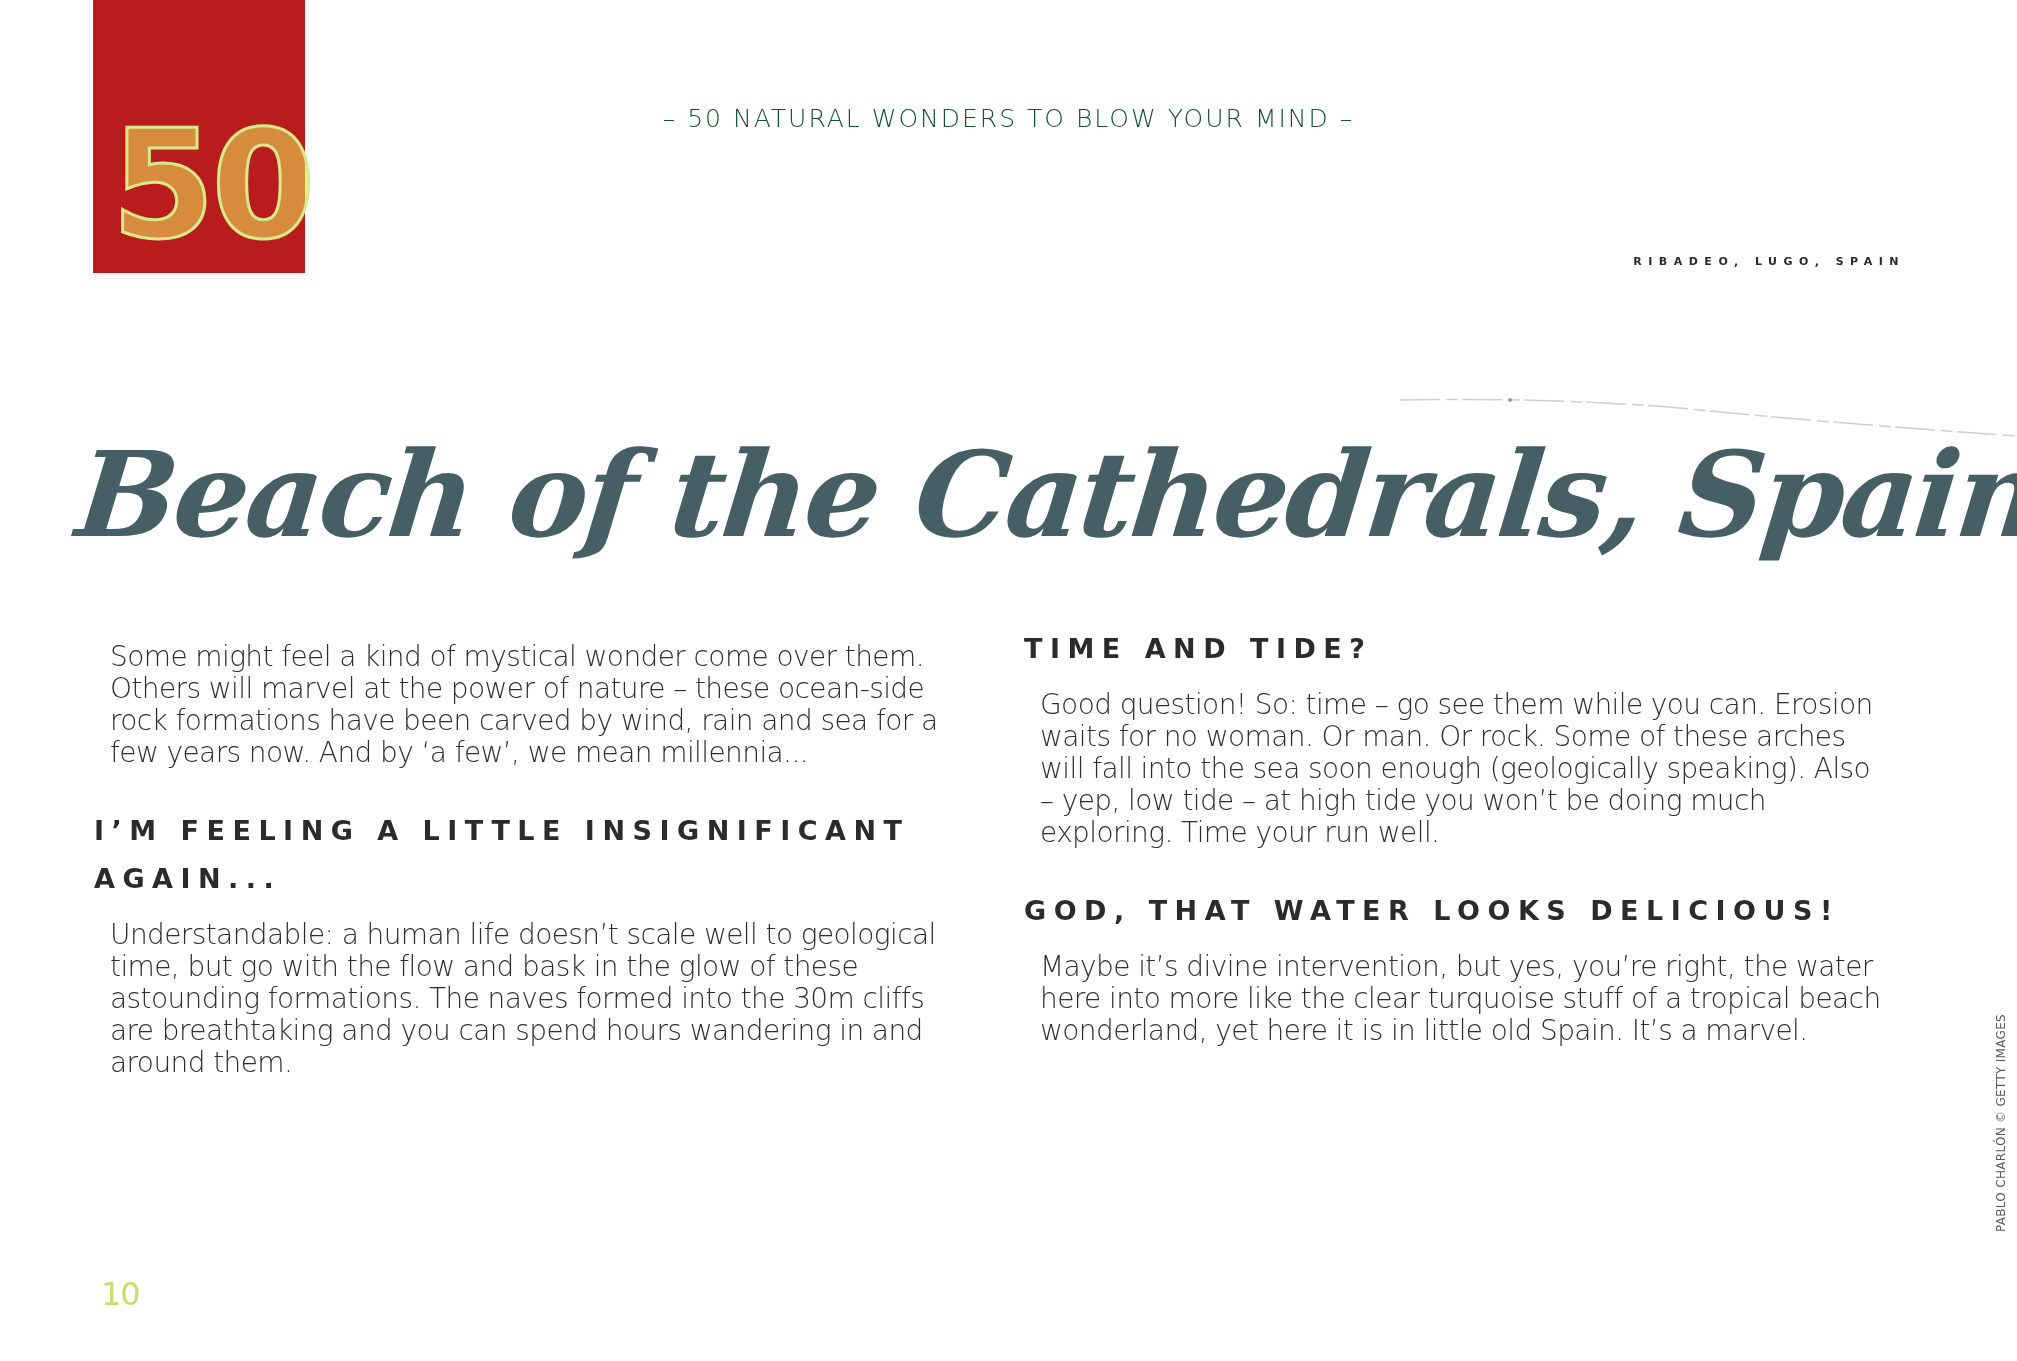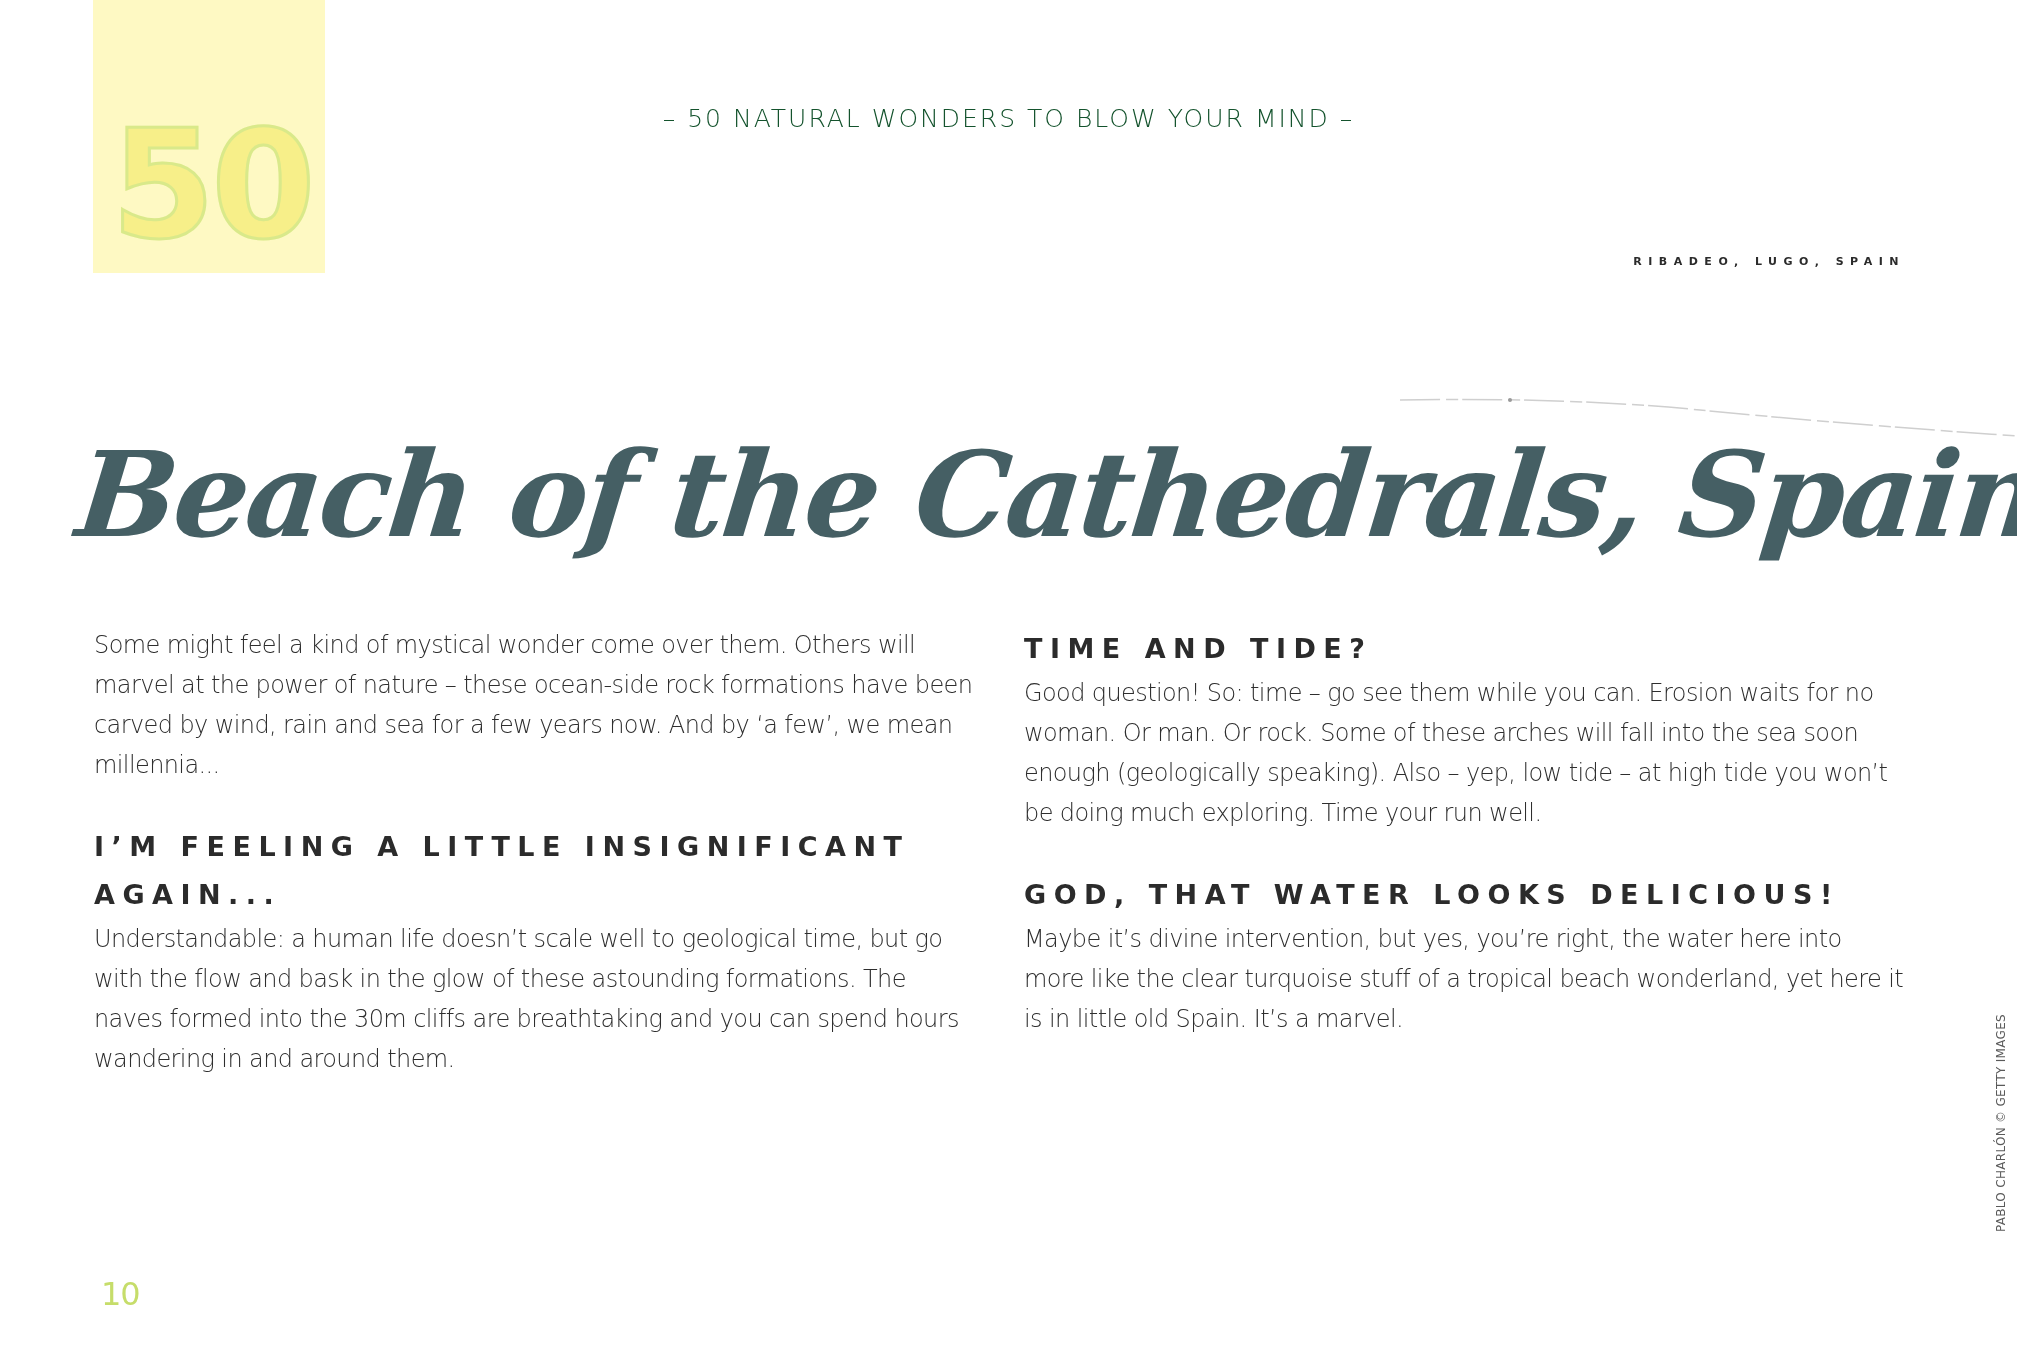--- a/index.html
+++ b/index.html
@@ -12,23 +12,23 @@
   }
   body {
     position: relative;
     font-family: "DejaVu Sans", sans-serif;
     color: #2a2a2a;
   }
   .green-tab {
     position: absolute;
     left: 93px;
     top: 0;
-    width: 232px;
+    width: 212px;
     height: 273px;
-    background: #fef9c3;
+    background: #b91c1c;
   }
   .tab-number {
     position: absolute;
     left: 18px;
     top: 110px;
     font-family: "DejaVu Sans", sans-serif;
     font-size: 150px;
     font-weight: bold;
     line-height: 1;
     letter-spacing: -4px;
@@ -92,25 +92,25 @@
     font-weight: bold;
     font-size: 27px;
     letter-spacing: 7.5px;
     line-height: 48px;
     color: #2b2b2b;
     margin: 0;
   }
   .section-body {
     font-family: "DejaVu Sans", sans-serif;
     font-weight: 300;
-    font-size: 24px;
-    line-height: 40px;
+    font-size: 28px;
+    line-height: 32px;
     letter-spacing: -0.6px;
     color: #2e2e2e;
-    margin: 0;
+    margin: 16px;
   }
   .page-number {
     position: absolute;
     left: 101px;
     top: 1275px;
     font-family: "DejaVu Sans", sans-serif;
     font-size: 32px;
     color: #c6dd6a;
     letter-spacing: -1px;
   }

